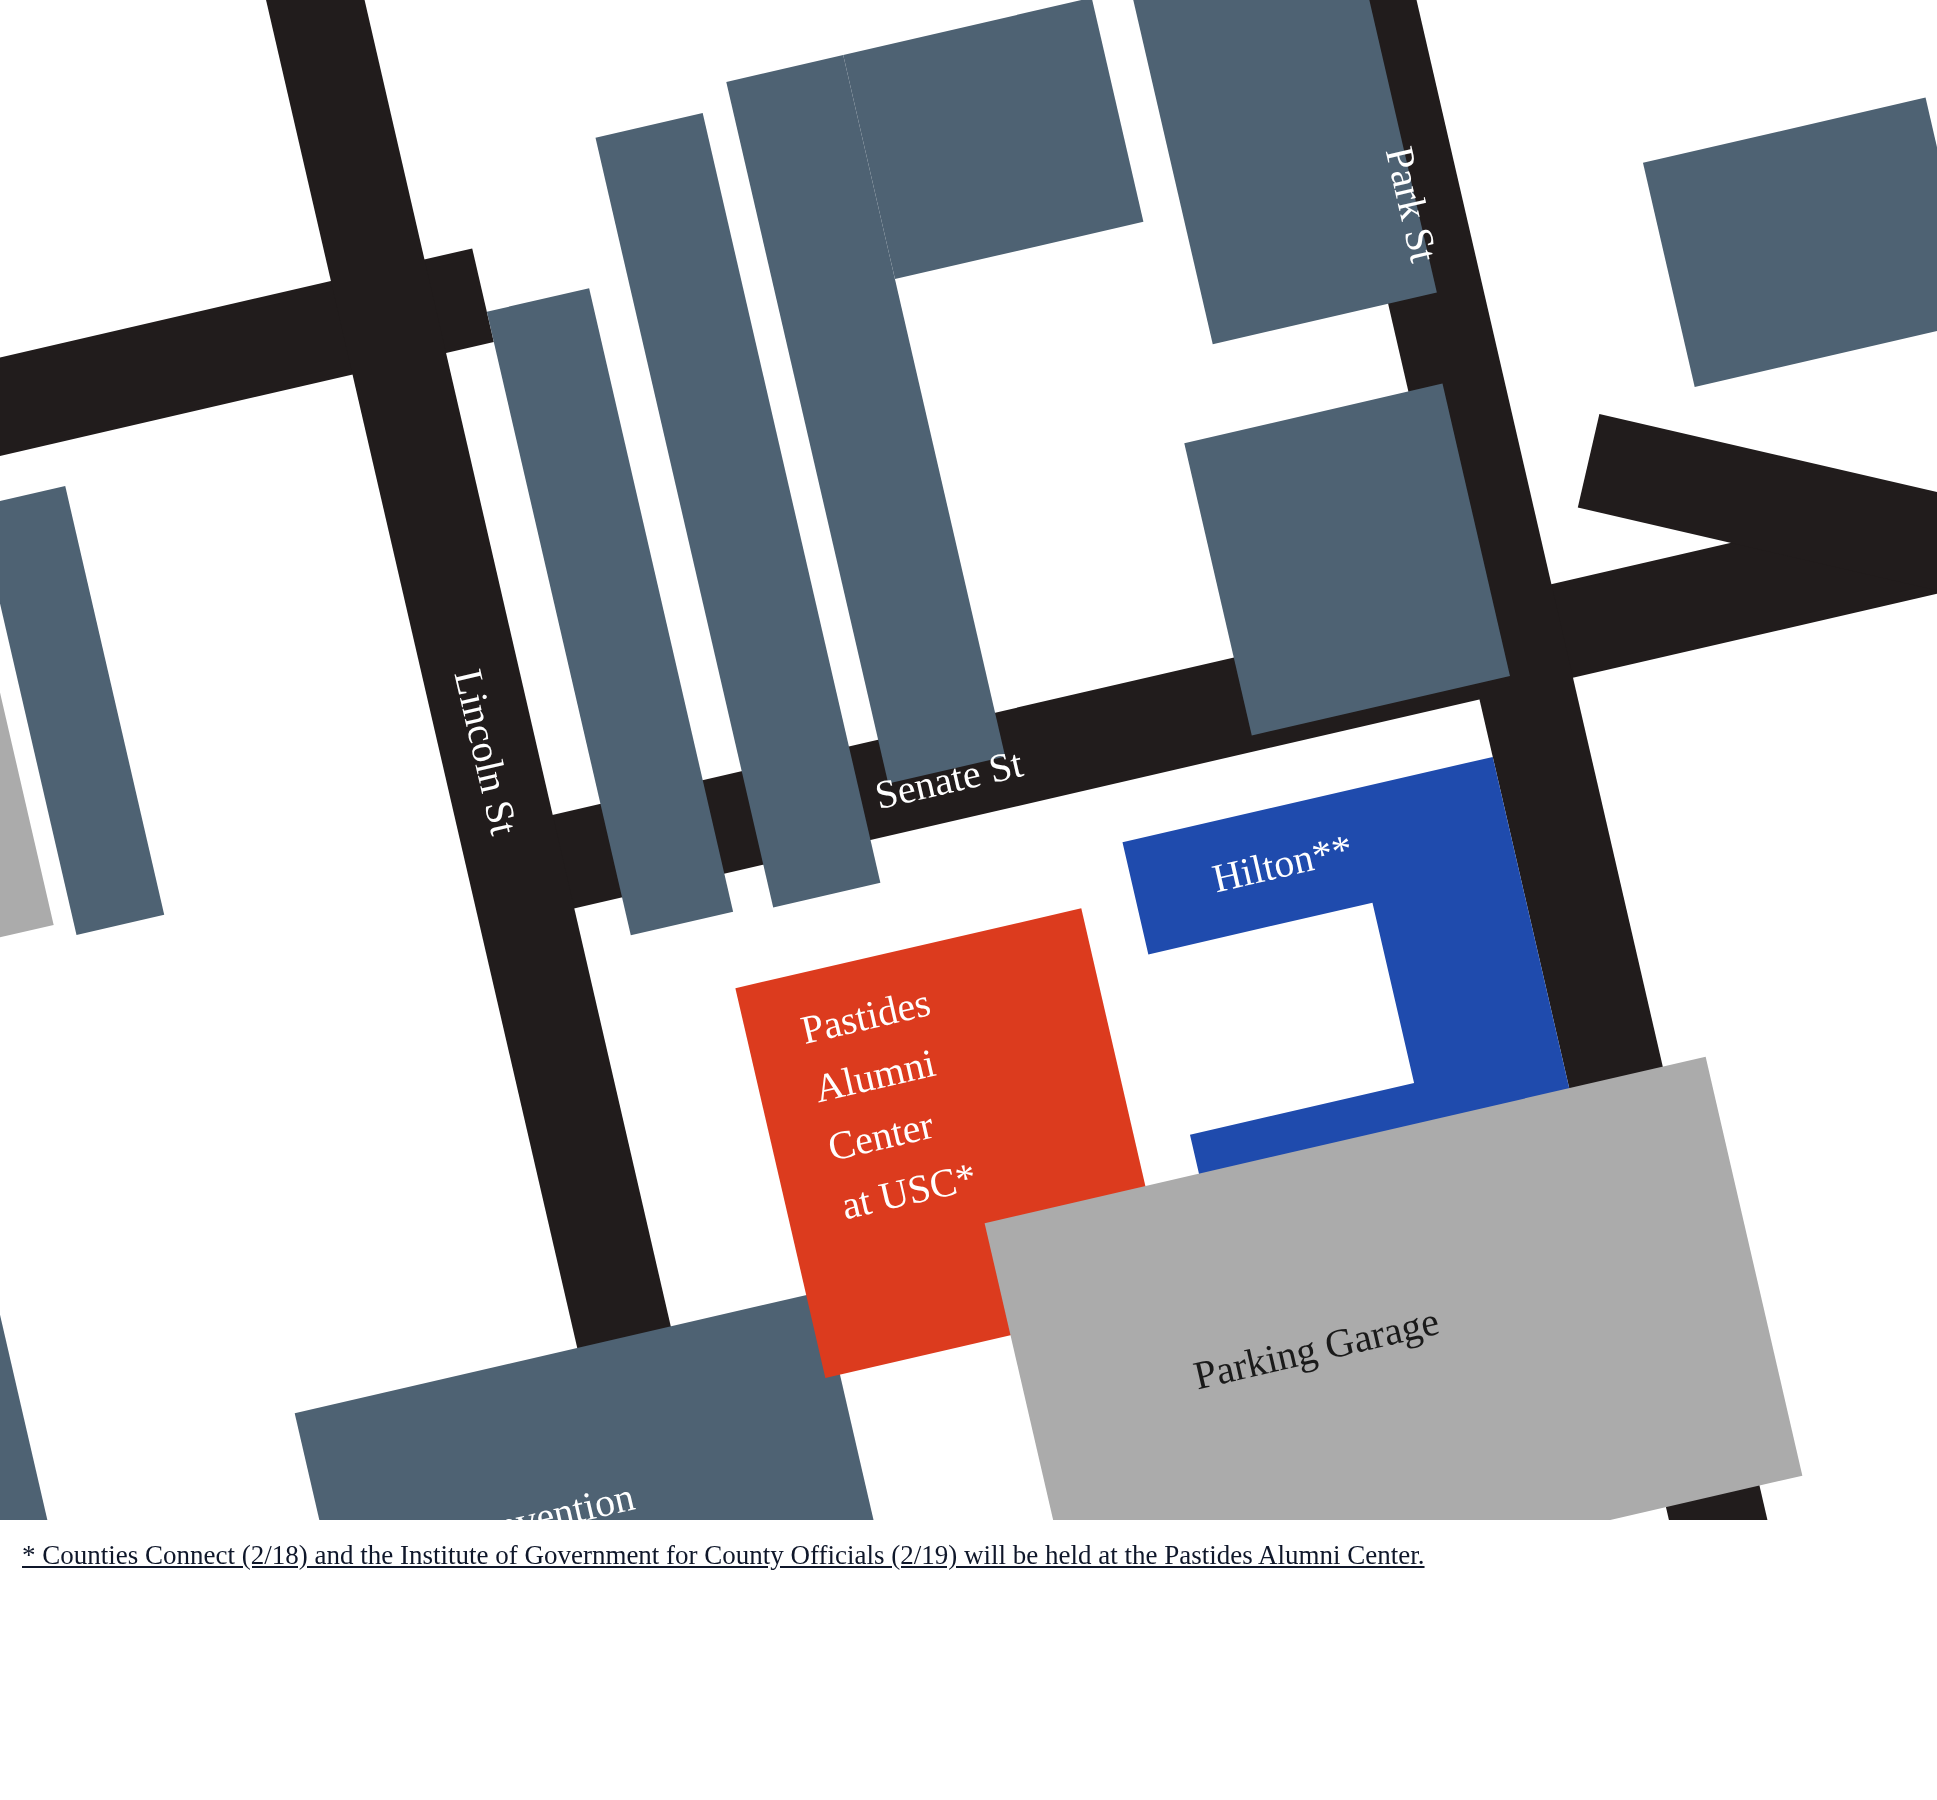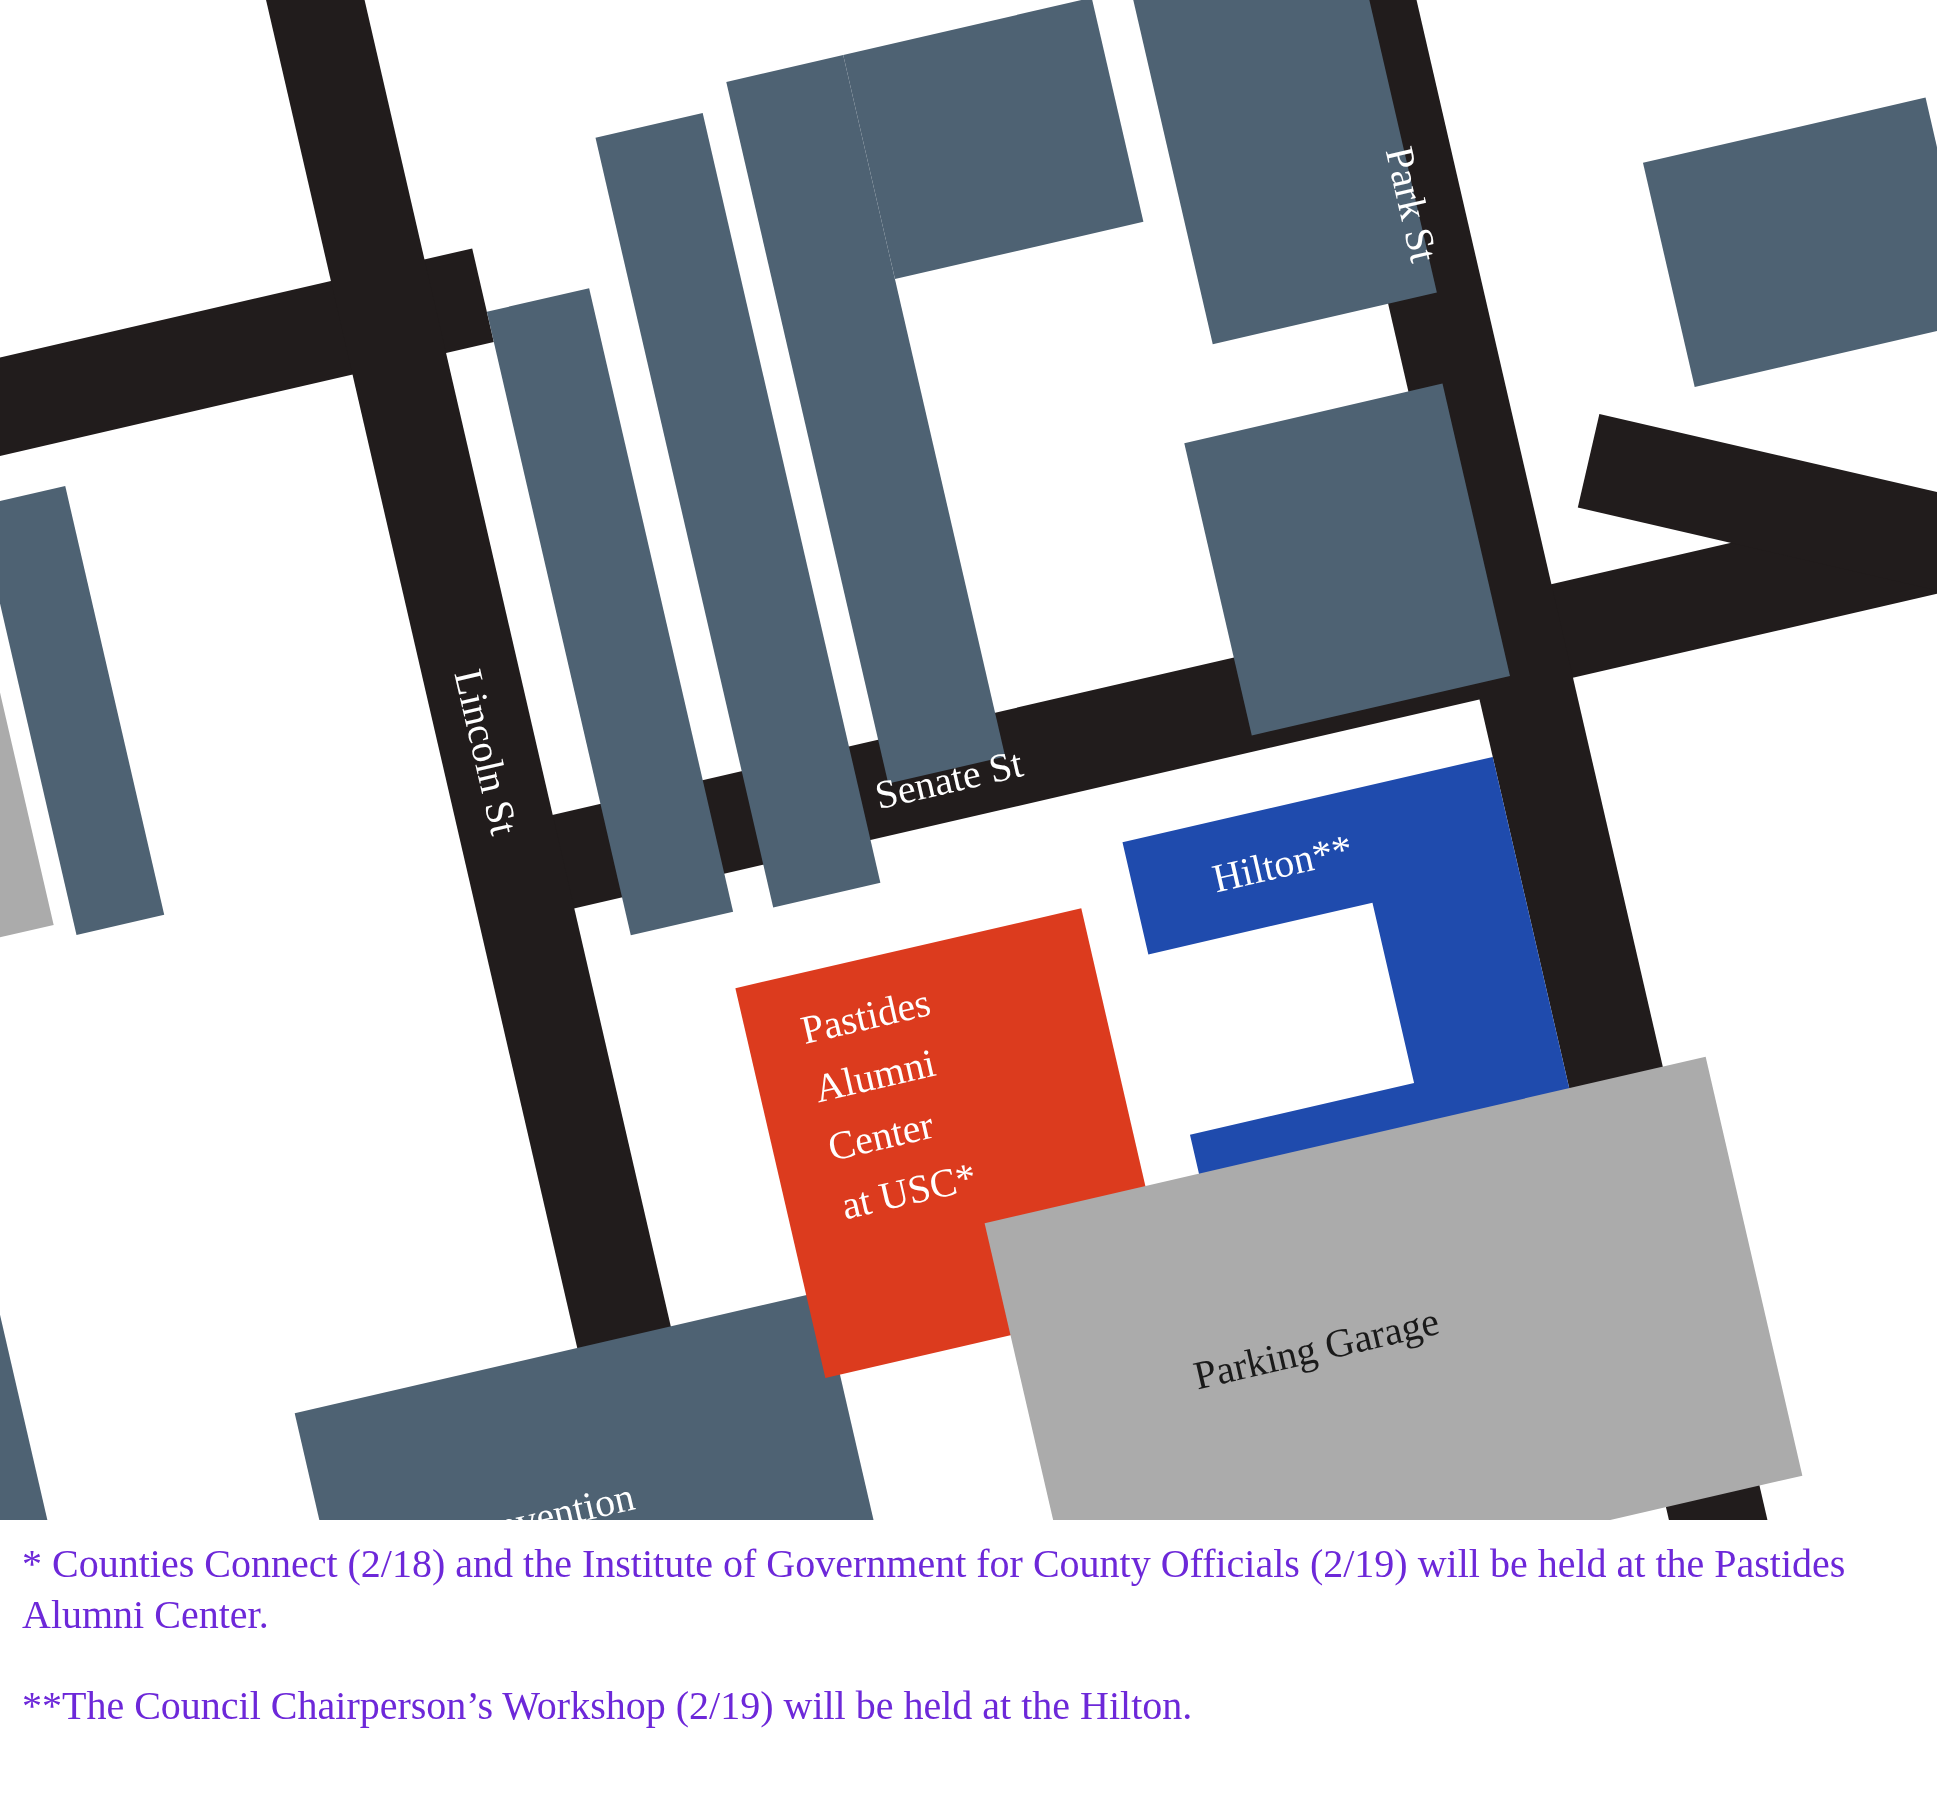--- a/index.html
+++ b/index.html
@@ -23,22 +23,23 @@
   .lbl-onwhite{fill:#ffffff;font-size:40px;}
   .lbl-ondark{fill:#1a1a1a;font-size:40px;}
   .lbl-bldg{fill:#ffffff;font-size:40px;}
 
   #notes{
     position:absolute;left:0;top:1520px;width:1937px;height:280px;
     box-sizing:border-box;padding:18px 22px 0 22px;background:#fff;
   }
   .note{
     font-family:"Liberation Serif","DejaVu Serif",serif;
-    font-size:40px;line-height:1.28;color:#6d28d9;margin:0 0 40px 0;
+    font-size:27px;line-height:1.28;color:#0f172a;margin:0 0 40px 0;
     max-width:1830px;
+    text-decoration:underline;
   }
 </style>
 </head>
 <body>
 
 <div id="page">
 
   <div id="map-area">
     <svg id="map-svg" viewBox="0 0 1937 1520" xmlns="http://www.w3.org/2000/svg">
 
@@ -100,16 +101,15 @@
         <text class="lbl lbl-road" x="1512" y="260" transform="rotate(90 1512 260)">Park St</text>
 
         <text class="lbl lbl-road" x="870" y="788">Senate St</text>
 
       </g>
     </svg>
   </div>
 
   <div id="notes">
     <p class="note">* Counties Connect (2/18) and the Institute of Government for County Officials (2/19) will be held at the Pastides Alumni Center.</p>
-    <p class="note">**The Council Chairperson’s Workshop (2/19) will be held at the Hilton.</p>
   </div>
 
 </div>
 
 </body></html>

